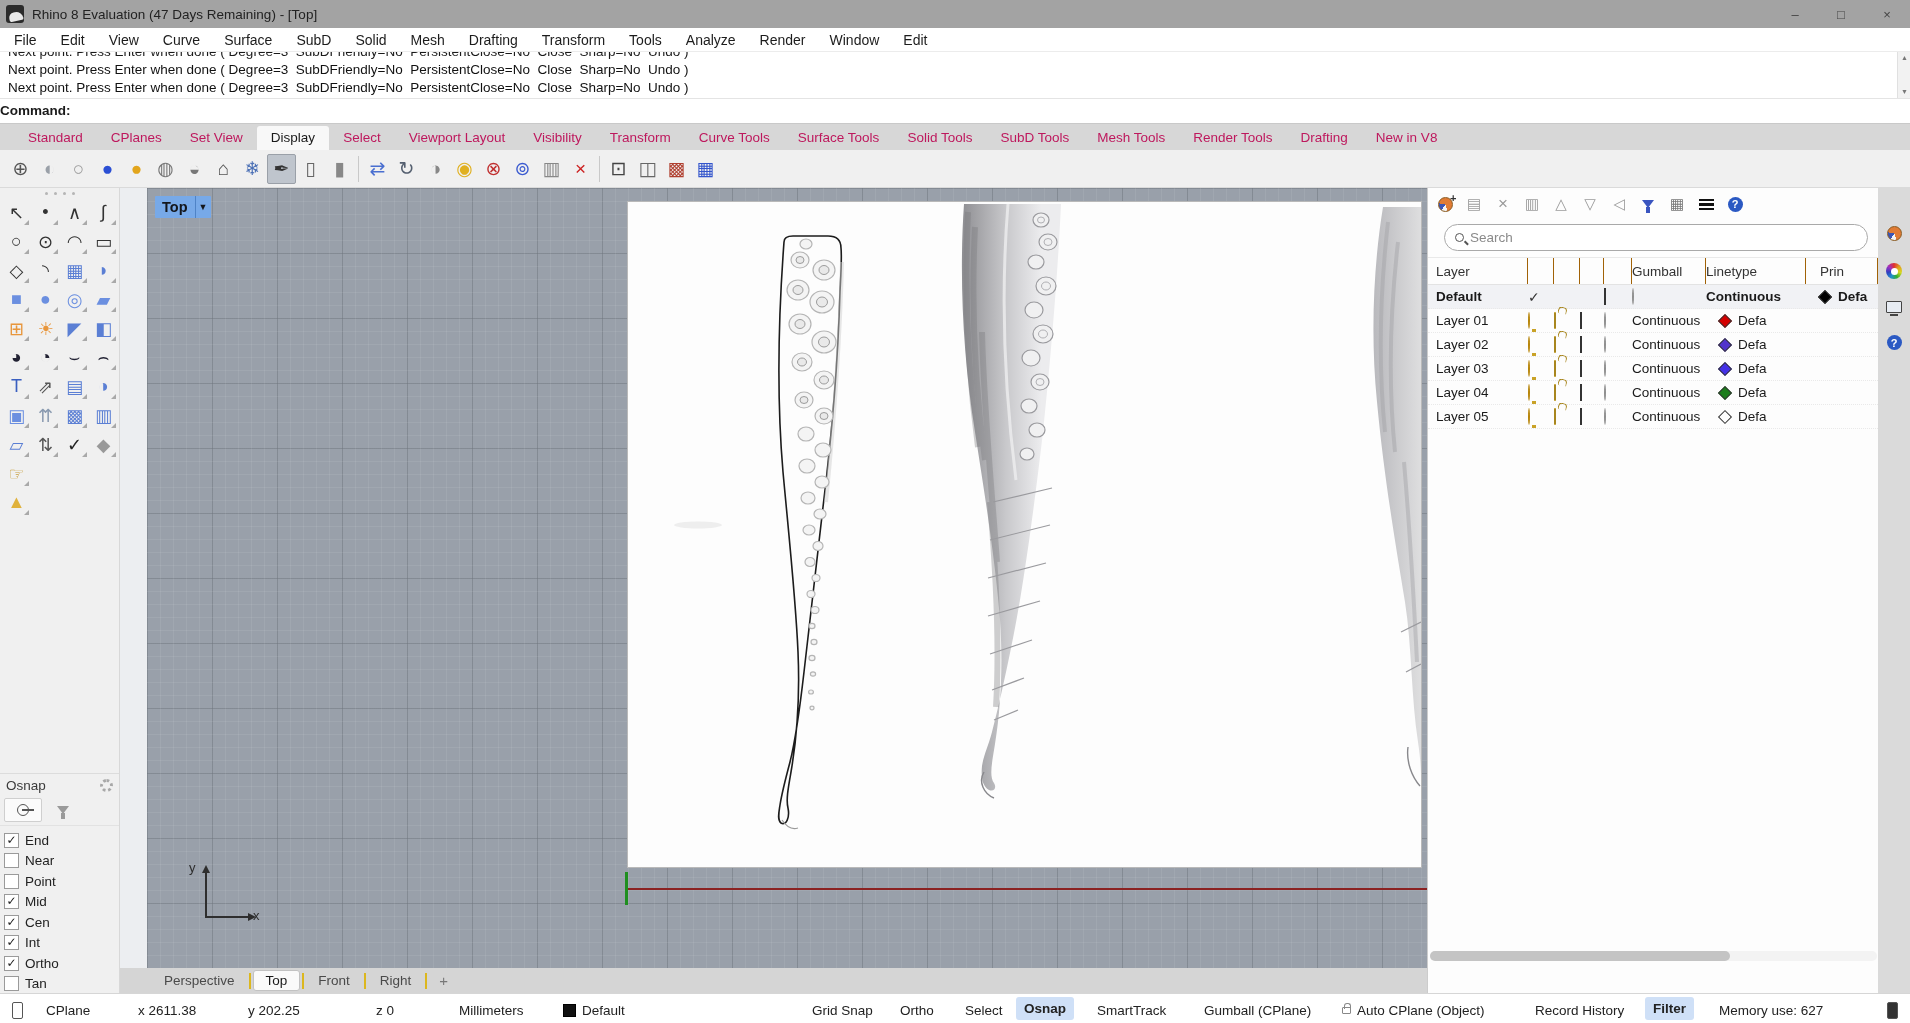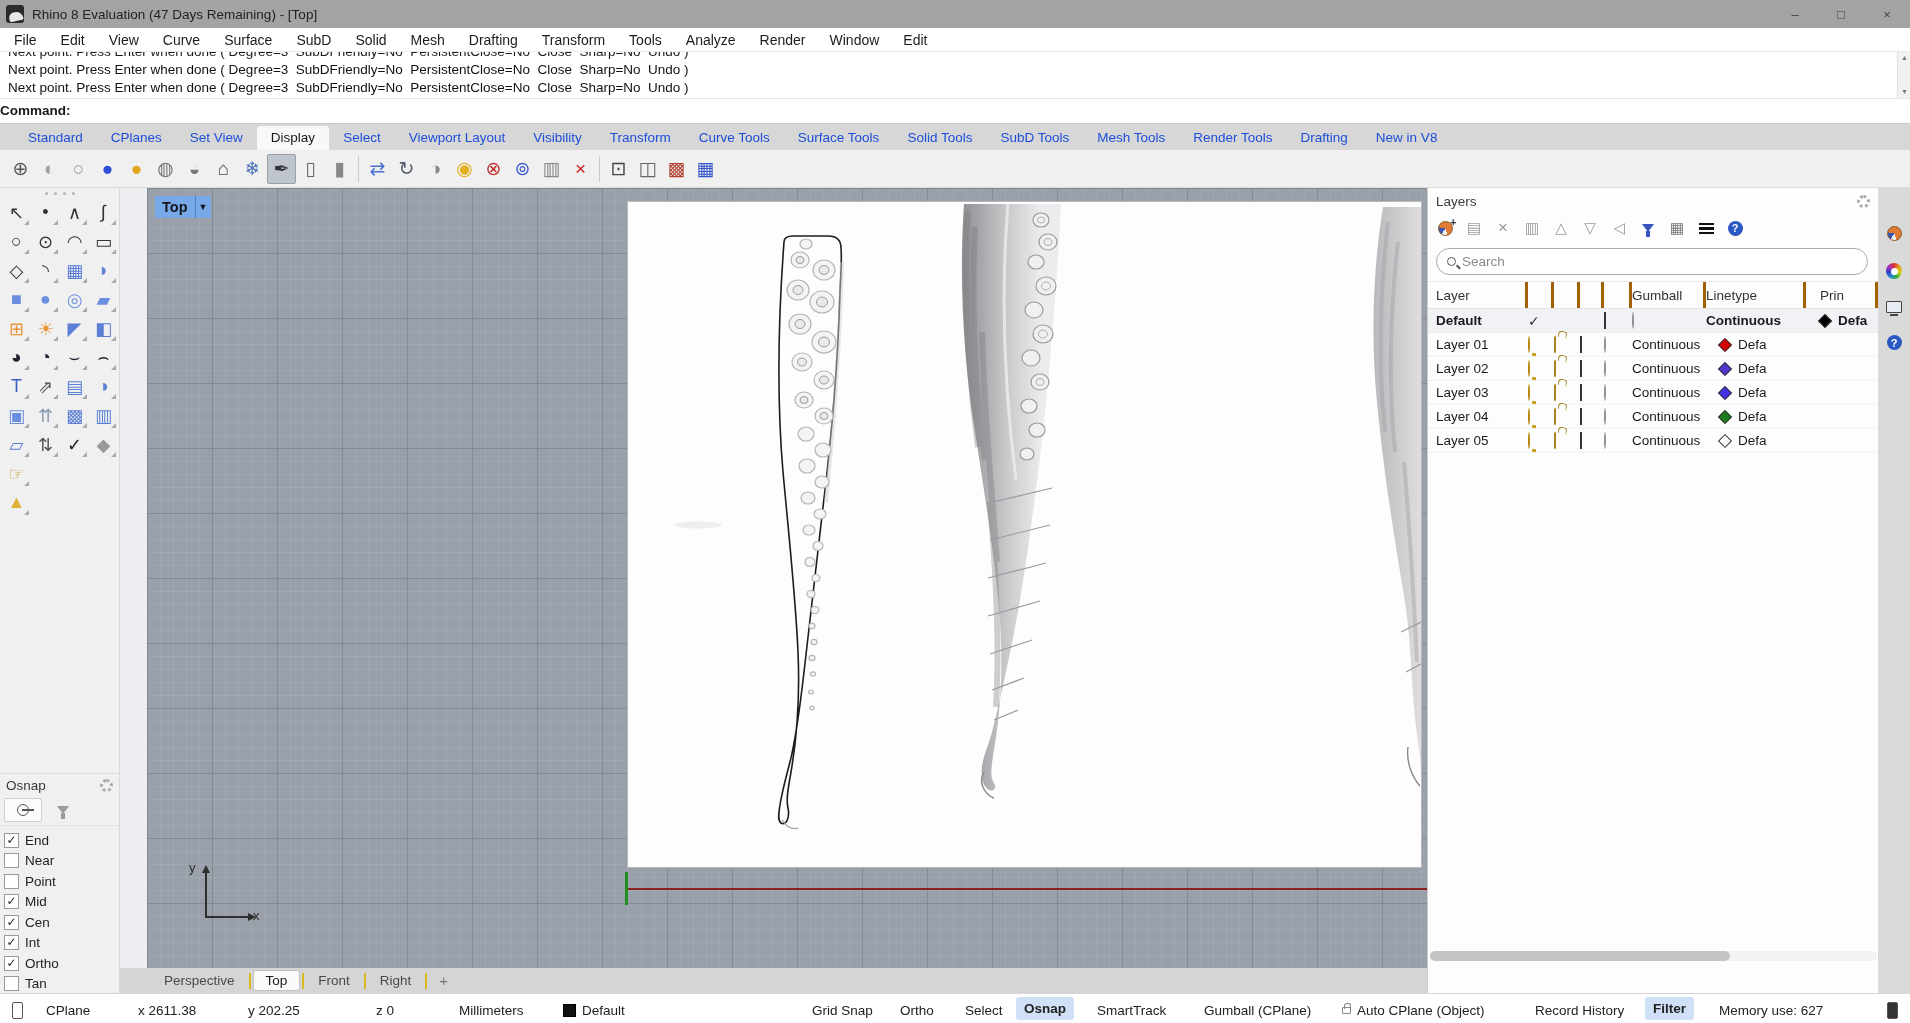--- a/index.html
+++ b/index.html
@@ -30,21 +30,21 @@
   .cmd-line { line-height:18px; padding-left:8px; white-space:pre; color:#111; }
   .cmd-sep { border-top:1px solid #e4e4e4; margin-top:1px; }
   .cmd-prompt { line-height:24px; padding-left:0; font-weight:bold; white-space:pre; }
   .cmd-scroll { position:absolute; right:0; top:0; width:13px; height:46px; background:#f2f2f2; border-left:1px solid #e0e0e0; }
   .cmd-scroll .arr { display:block; width:13px; height:12px; font-size:7px; color:#777; text-align:center; line-height:12px; }
   .cmd-scroll .arr.dn { position:absolute; bottom:0; }
 
   
   .tabbar { position:absolute; left:0; top:124px; width:1910px; height:26px; background:#d7d7d7;
     display:flex; align-items:flex-end; font-size:13.5px; padding-left:14px; }
-  .ttab { padding:4px 14px 5px; color:#1d4ed8; }
+  .ttab { padding:4px 14px 5px; color:#be185d; }
   .ttab.active { background:#f8f8f8; border-radius:3px 3px 0 0; color:#1a1a1a; }
 
   
   .iconbar { position:absolute; left:0; top:150px; width:1910px; height:38px; background:#f0f0f0;
     border-bottom:1px solid #dadada; display:flex; align-items:center; padding-left:6px; }
   .dicon { width:29px; height:30px; display:flex; align-items:center; justify-content:center;
     font-size:19px; line-height:1; }
   .dicon.pressed { background:#bfc5cd; border:1px solid #9aa0a8; border-radius:2px; }
   .dicon.divider { width:9px; }
   .dicon.divider::after { content:""; width:1px; height:26px; background:#c9c9c9; }
@@ -129,30 +129,30 @@
   .lay-tools { height:32px; display:flex; align-items:center; gap:11px; padding-left:8px; color:#9a9a9a; font-size:15px; }
   .lt { display:flex; align-items:center; justify-content:center; width:18px; height:18px; }
   .pie { width:15px; height:15px; border-radius:50%;
     background:conic-gradient(#e07b35 0 45%, #f3f3f3 45% 60%, #3b55b5 60% 78%, #e07b35 78% 100%);
     border:1px solid #8a5a20; position:relative; }
   .pie .plus { position:absolute; right:-5px; top:-6px; font-size:11px; font-weight:bold; color:#333; }
   .hamb { width:15px; height:11px; border-top:2.5px solid #111; border-bottom:2.5px solid #111; position:relative; }
   .hamb::after { content:""; position:absolute; left:0; top:2.6px; width:15px; height:2.5px; background:#111; }
   .helpc { width:15px; height:15px; border-radius:8px; background:#2b59c3; color:#fff; font-size:11px;
     font-weight:bold; display:flex; align-items:center; justify-content:center; }
-  .searchwrap { padding:4px 10px 6px 8px; }
+  .searchwrap { padding:4px 10px 6px 8px;margin-left:8px; }
   .searchbox { height:27px; border:1px solid #a9a9a9; border-radius:14px; display:flex; align-items:center;
     padding:0 10px; background:#fff; }
   .mag { width:9px; height:9px; border:1.6px solid #555; border-radius:50%; position:relative; margin-right:6px; }
   .mag::after { content:""; position:absolute; left:8px; top:8px; width:5px; height:1.6px; background:#555; transform:rotate(45deg); }
   .search-ph { color:#8a8a8a; }
   .lay-grid { display:grid; grid-template-columns:92px 26px 26px 24px 28px 74px 100px auto;
     align-items:center; height:24px; padding-left:8px; }
   .lay-colhead { height:28px; border-top:1px solid #e9e9e9; border-bottom:1px solid #e3e3e3; color:#333; }
-  .lay-colhead > div { height:100%; display:flex; align-items:center; border-right:3px solid #a16207; }
+  .lay-colhead > div { height:100%; display:flex; align-items:center; border-right:1px solid #a16207; }
   .lrow { border-bottom:1px dotted #e9e9e9; }
   .lrow.selected { background:#f1f2f5; }
   .lrow .nm { white-space:nowrap; }
   .bold { font-weight:bold; }
   .check { font-size:14px; color:#333; }
   .bulb { width:10px; height:10px; border-radius:50%; border:1px solid #b8860b;
     background:radial-gradient(circle at 35% 30%, #fff2a8, #f8c81c 60%, #d89a00); position:relative; }
   .bulb::after { content:""; position:absolute; left:2.5px; bottom:-3.5px; width:4px; height:3px; background:#c9a227; }
   .ulock { width:11px; height:9px; background:#f7d96a; border:1.2px solid #a8861e; border-radius:1px; position:relative; }
   .ulock::before { content:""; position:absolute; left:3px; top:-6px; width:7px; height:6px;
@@ -674,24 +674,20 @@
 
       <span style="display:flex;align-items:center;">
         <span class="vtab" data-name="viewport-tab">Right</span>
         <span class="vsep" data-name="tab-separator"></span>
       </span>
     </span>
   <span class="vadd" data-name="add-viewport-button">+</span>
 </div>
 
 <div class="layers" data-name="layers-panel">
-  <div class="lay-head">
-    <span data-name="layers-panel-title">Layers</span>
-    <span class="gear" data-name="layers-gear-icon"></span>
-  </div>
   <div class="lay-tools" data-name="layers-toolbar">
     <span class="lt" data-name="new-layer-icon">
         <span class="pie">
           <span class="plus">+</span>
         </span>
       </span>
     <span class="lt" data-name="new-sublayer-icon">▤</span>
     <span class="lt" data-name="delete-layer-icon" style="font-size:17px;">×</span>
     <span class="lt" data-name="duplicate-layer-icon">▥</span>
     <span class="lt" data-name="move-up-icon">△</span>

